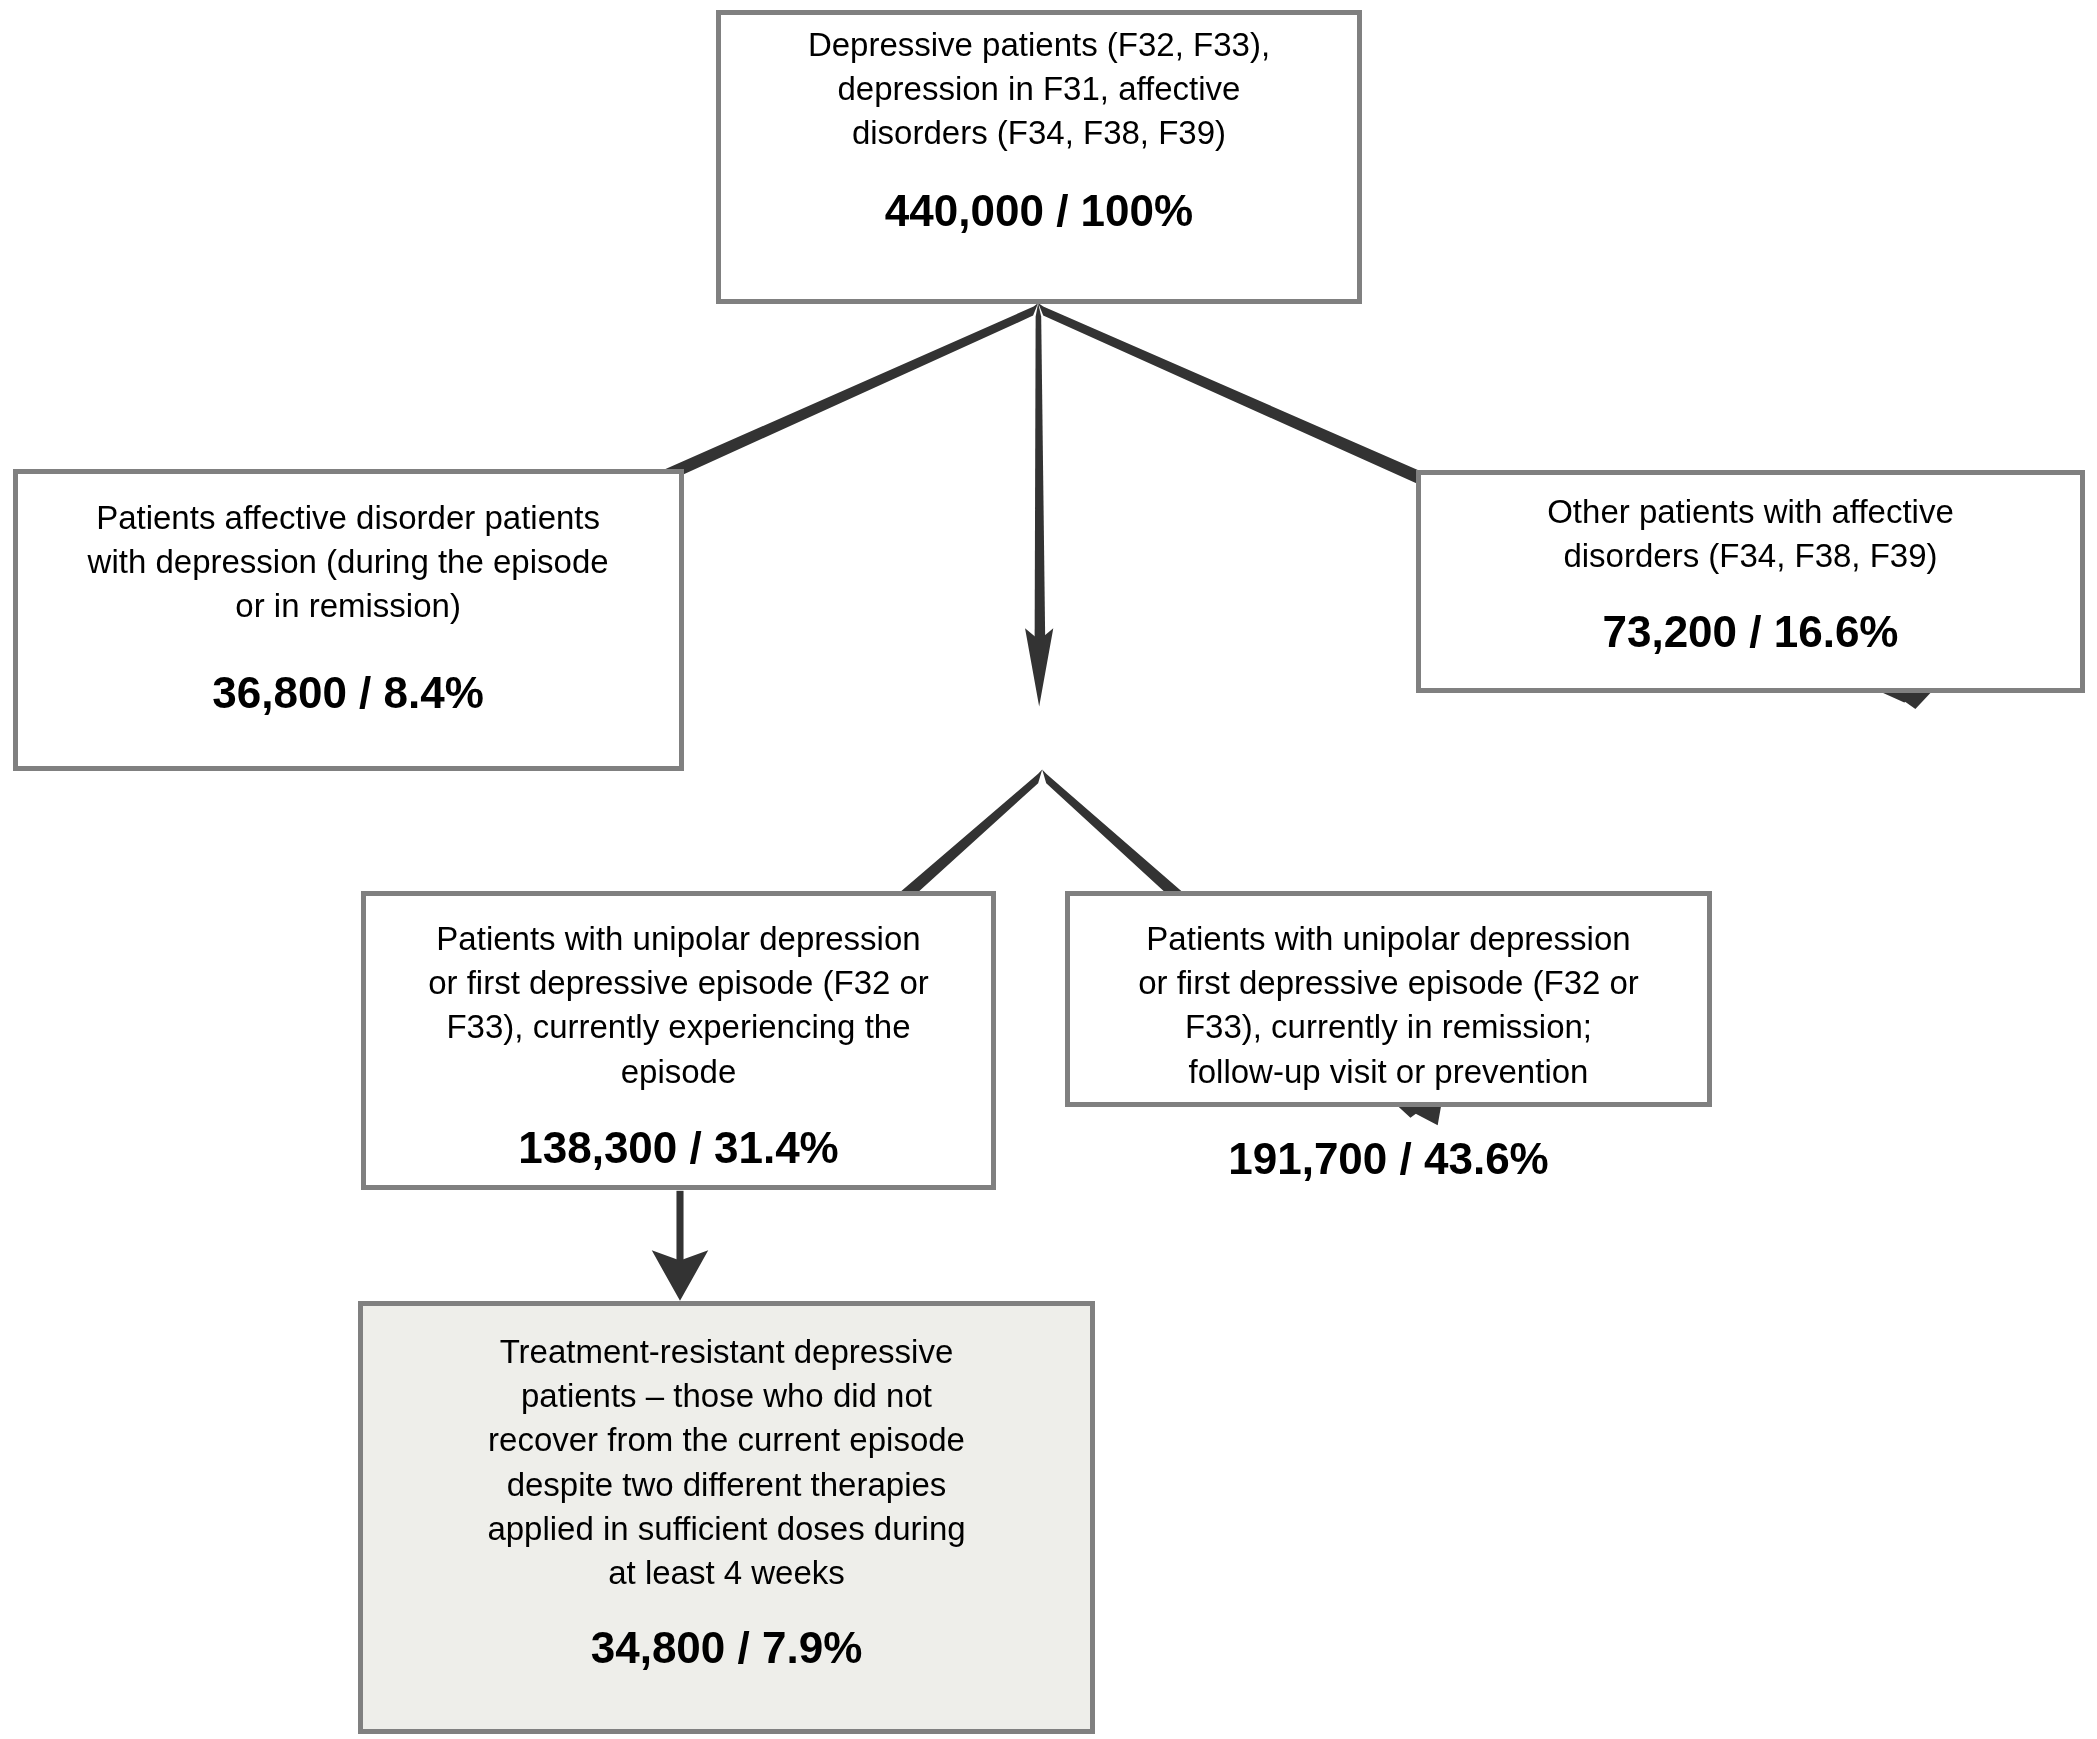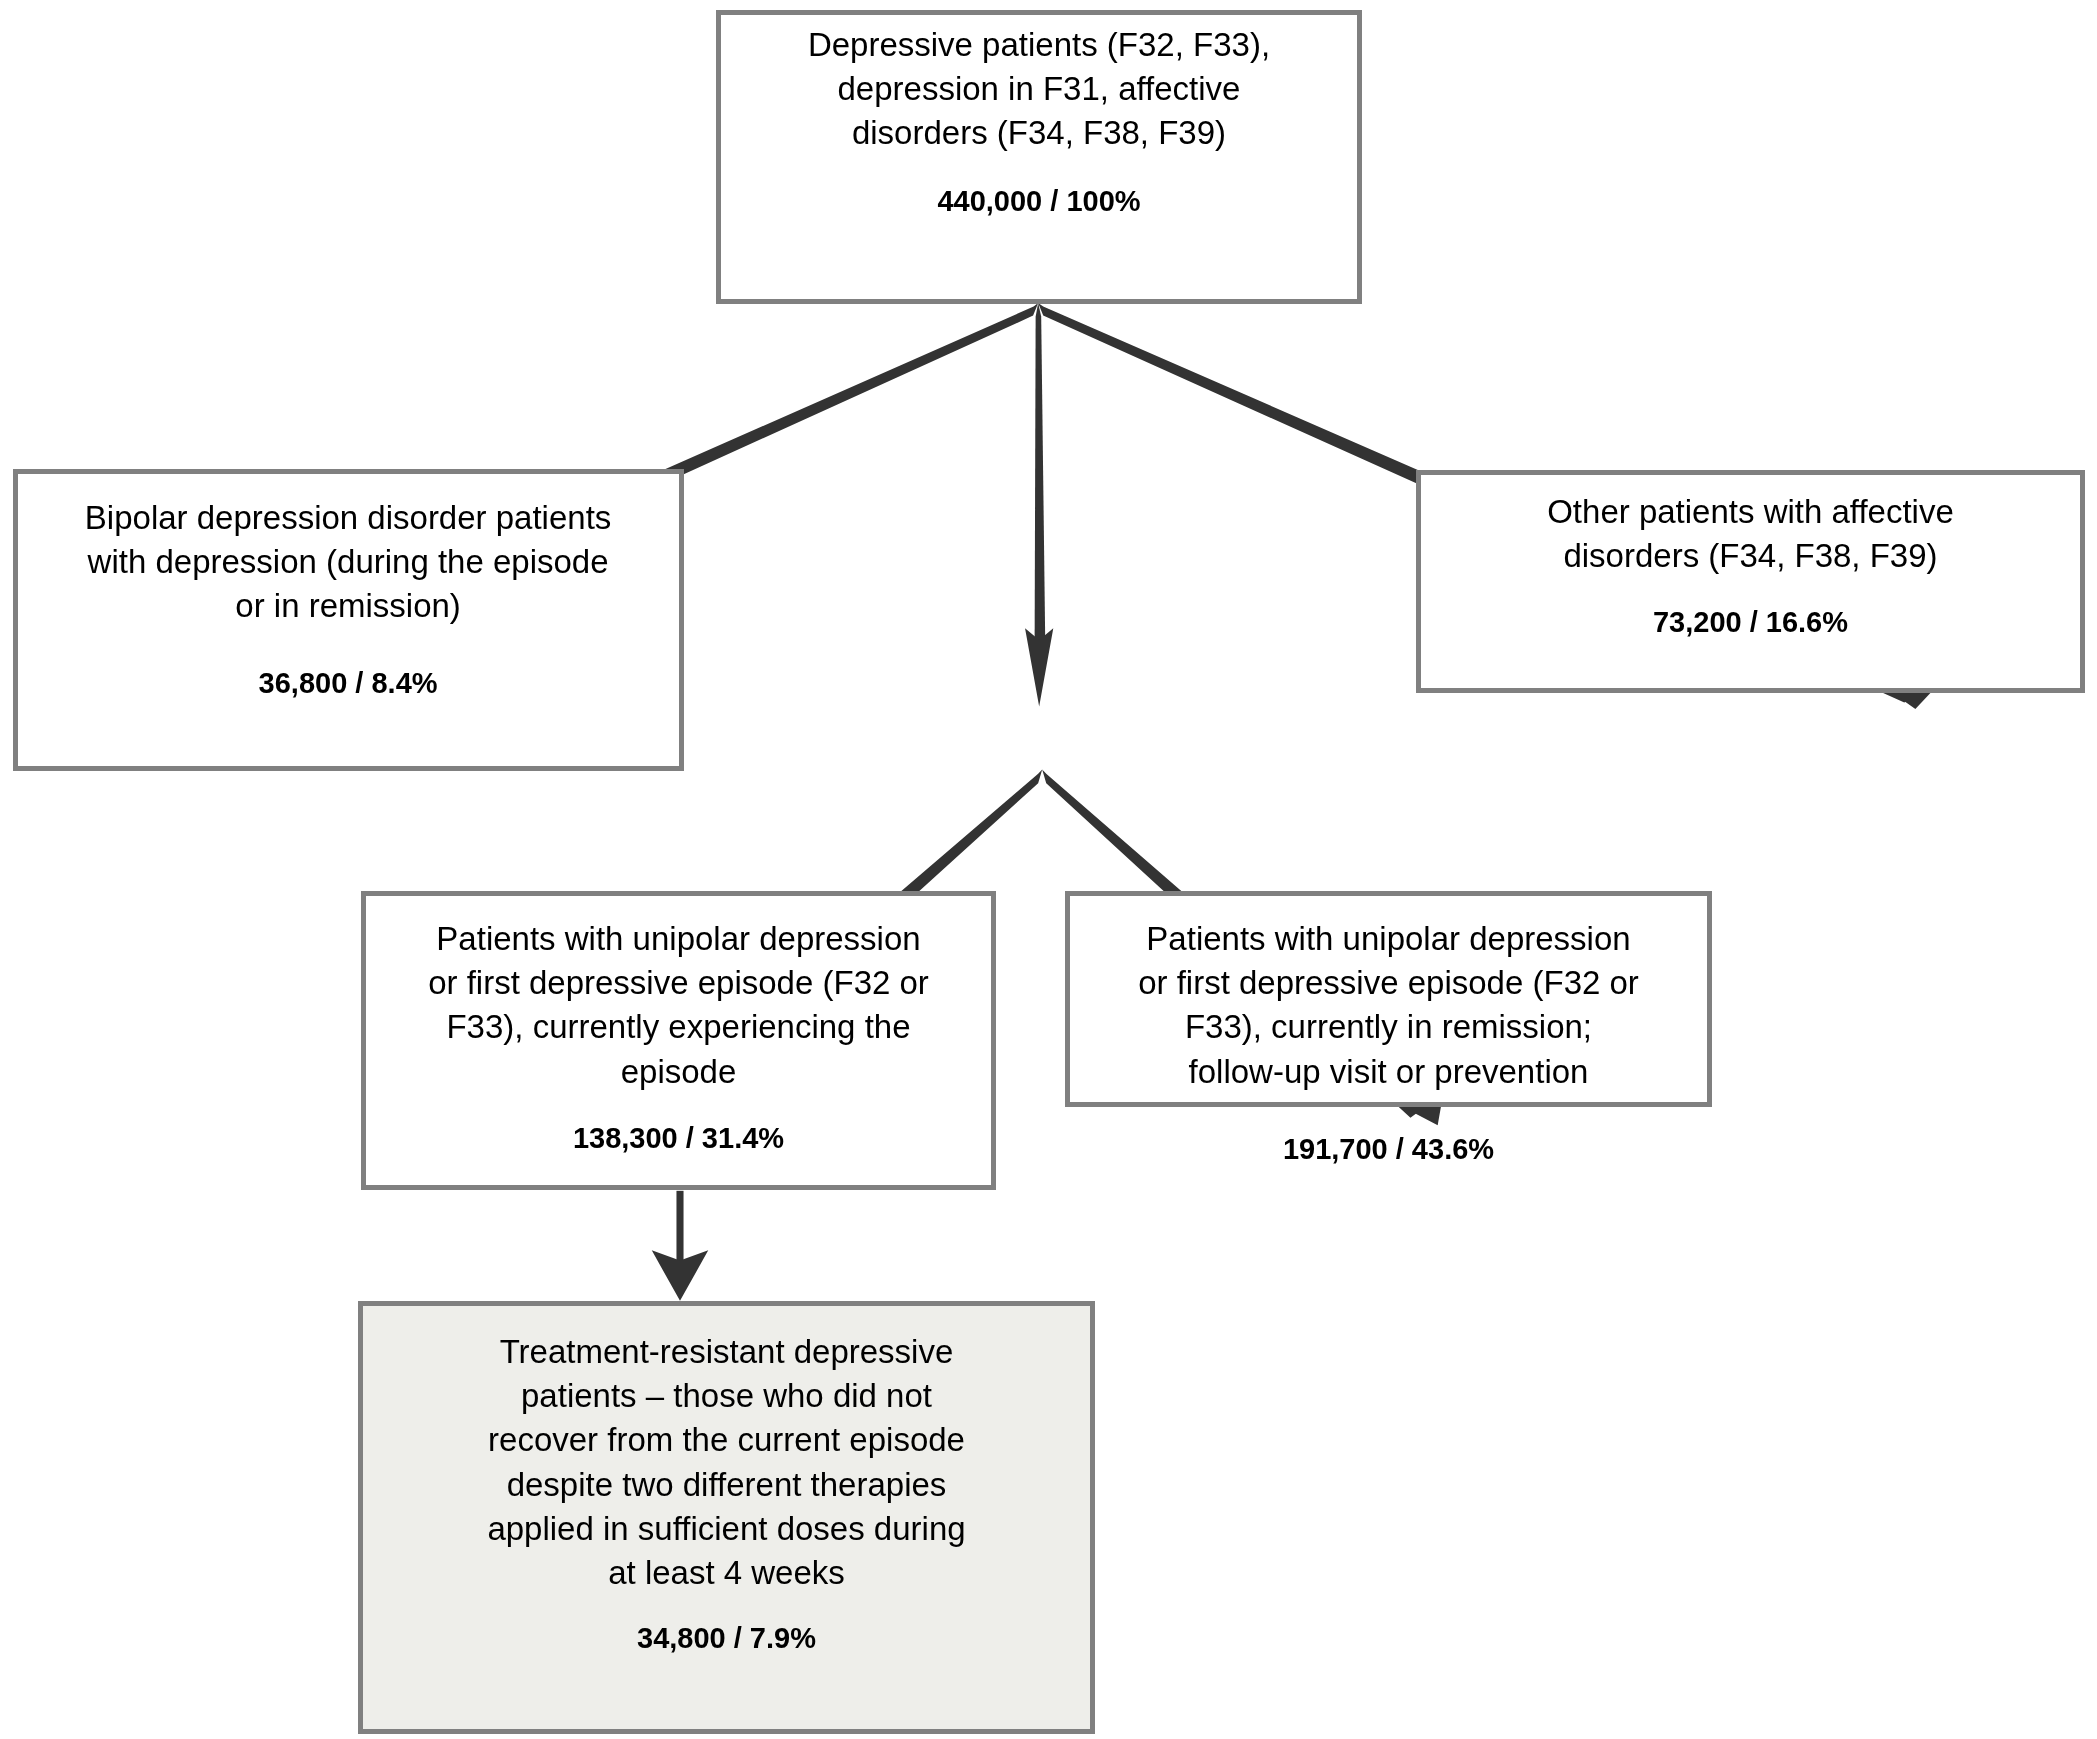--- a/index.html
+++ b/index.html
@@ -40,21 +40,21 @@
   .node.shaded {
     background: #eeeeea;
   }
   .node-title {
     font-size: 33px;
     font-weight: 400;
     color: #000000;
     white-space: pre-line;
   }
   .node-value {
-    font-size: 29px;
+    font-size: 44px;
     font-weight: 700;
     color: #000000;
     white-space: nowrap;
   }
 
   
   #node-root      { left: 716px; top: 10px;   width: 646px; height: 294px; padding-top: 8px;  }
   #node-root .node-value { margin-top: 26px; }
 
   #node-bipolar   { left: 12.6px;   top: 469px;  width: 671px; height: 302px; padding-top: 22px;  }
@@ -114,21 +114,21 @@
   </svg>
 
   <div class="node" id="node-root">
     <div class="node-title">Depressive patients (F32, F33),
 depression in F31, affective
 disorders (F34, F38, F39)</div>
     <div class="node-value">440,000 / 100%</div>
   </div>
 
   <div class="node" id="node-bipolar">
-    <div class="node-title">Bipolar depression disorder patients
+    <div class="node-title">Patients affective disorder patients
 with depression (during the episode
 or in remission)</div>
     <div class="node-value">36,800 / 8.4%</div>
   </div>
 
 
   <div class="node" id="node-other">
     <div class="node-title">Other patients with affective
 disorders (F34, F38, F39)</div>
     <div class="node-value">73,200 / 16.6%</div>

